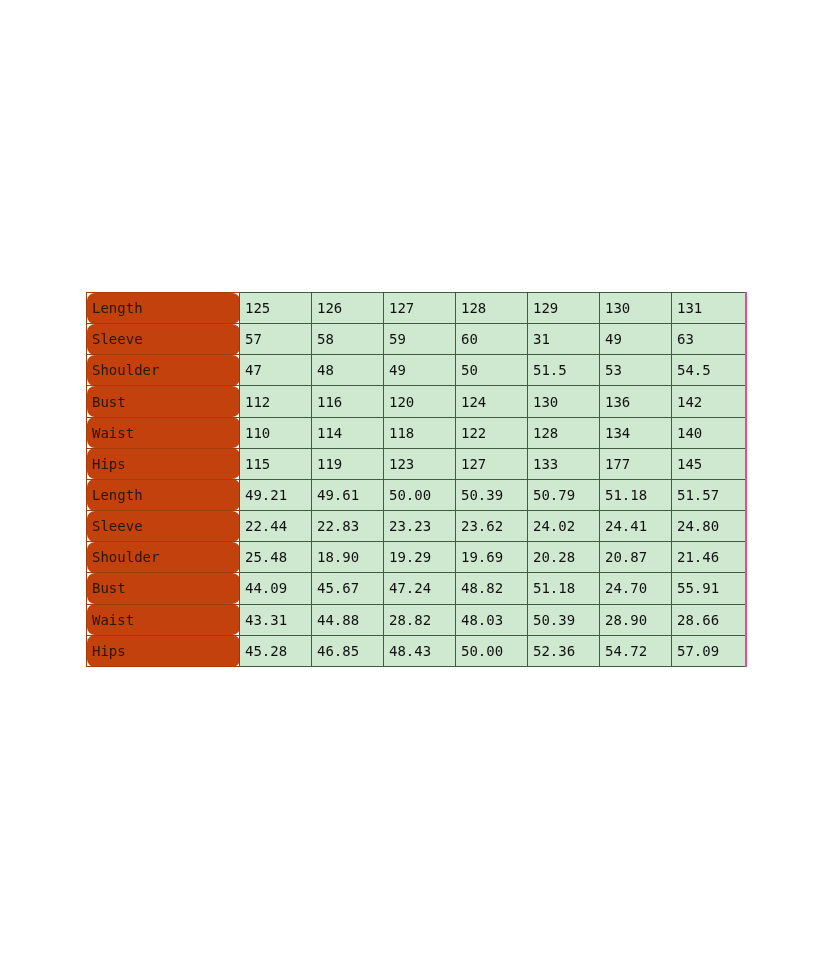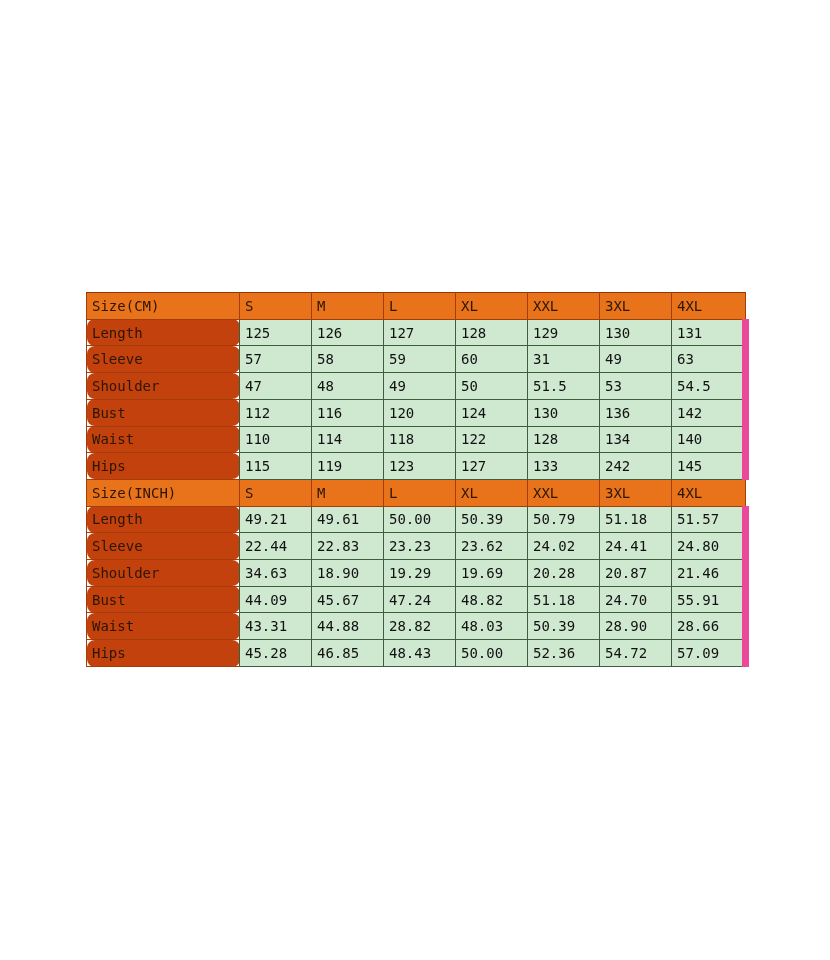--- a/index.html
+++ b/index.html
@@ -67,51 +67,41 @@
     border-radius: 8px;
   }
 
   
   td.val {
     background: #CFE8D0;
     color: #111111;
     border: 1px solid #3e5c3e;
   }
 
-  td.val.lastcol { border-right: 7px solid #ec4899; }
+  td.val.lastcol { border-right: 2px solid #ec4899; }
 
   
   tr.section-head td { border-top: 1px solid #8f3508; }
 </style>
 </head>
 <body>
 
 <div id="chart-wrap">
   <table class="size-chart">
     <colgroup>
       <col class="c-label">
       <col class="c-size">
         <col class="c-size">
         <col class="c-size">
       <col class="c-size">
         <col class="c-size">
         <col class="c-size">
       <col class="c-last">
     </colgroup>
     <tbody id="chart-body">
-        <tr class="section-head">
-          <td class="hdr first">Size(CM)</td>
-          <td class="hdr">S</td>
-          <td class="hdr">M</td>
-          <td class="hdr">L</td>
-          <td class="hdr">XL</td>
-          <td class="hdr">XXL</td>
-          <td class="hdr">3XL</td>
-          <td class="hdr">4XL</td>
-        </tr>
         <tr>
           <td class="lbl">Length</td>
           <td class="val">125</td>
           <td class="val">126</td>
           <td class="val">127</td>
           <td class="val">128</td>
           <td class="val">129</td>
           <td class="val">130</td>
           <td class="val lastcol">131</td>
         </tr>
@@ -155,32 +145,22 @@
           <td class="val">134</td>
           <td class="val lastcol">140</td>
         </tr>
         <tr>
           <td class="lbl">Hips</td>
           <td class="val">115</td>
           <td class="val">119</td>
           <td class="val">123</td>
           <td class="val">127</td>
           <td class="val">133</td>
-          <td class="val">242</td>
+          <td class="val">177</td>
           <td class="val lastcol">145</td>
-        </tr>
-        <tr class="section-head">
-          <td class="hdr first">Size(INCH)</td>
-          <td class="hdr">S</td>
-          <td class="hdr">M</td>
-          <td class="hdr">L</td>
-          <td class="hdr">XL</td>
-          <td class="hdr">XXL</td>
-          <td class="hdr">3XL</td>
-          <td class="hdr">4XL</td>
         </tr>
         <tr>
           <td class="lbl">Length</td>
           <td class="val">49.21</td>
           <td class="val">49.61</td>
           <td class="val">50.00</td>
           <td class="val">50.39</td>
           <td class="val">50.79</td>
           <td class="val">51.18</td>
           <td class="val lastcol">51.57</td>
@@ -190,21 +170,21 @@
           <td class="val">22.44</td>
           <td class="val">22.83</td>
           <td class="val">23.23</td>
           <td class="val">23.62</td>
           <td class="val">24.02</td>
           <td class="val">24.41</td>
           <td class="val lastcol">24.80</td>
         </tr>
         <tr>
           <td class="lbl">Shoulder</td>
-          <td class="val">34.63</td>
+          <td class="val">25.48</td>
           <td class="val">18.90</td>
           <td class="val">19.29</td>
           <td class="val">19.69</td>
           <td class="val">20.28</td>
           <td class="val">20.87</td>
           <td class="val lastcol">21.46</td>
         </tr>
         <tr>
           <td class="lbl">Bust</td>
           <td class="val">44.09</td>

